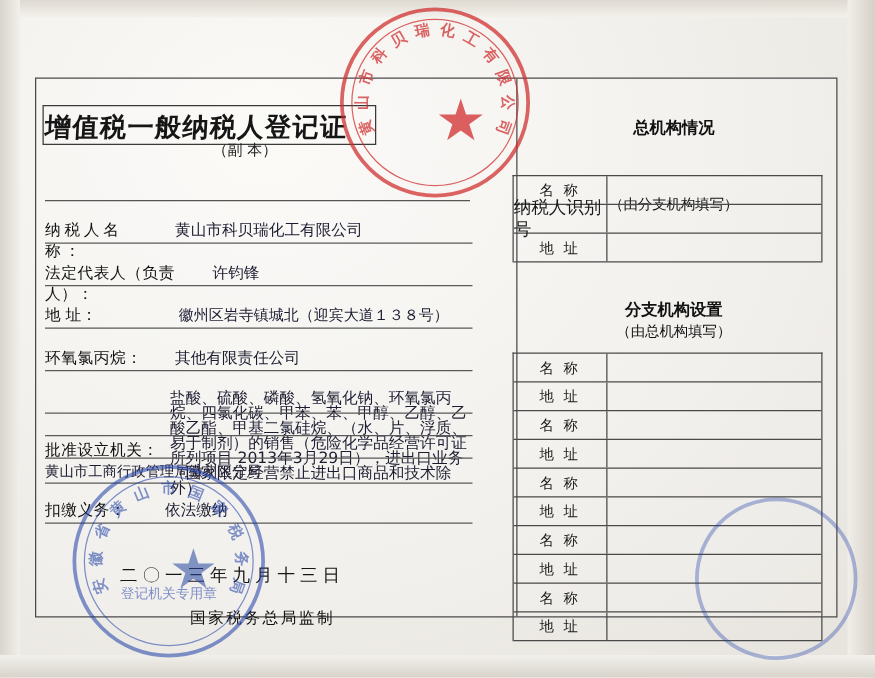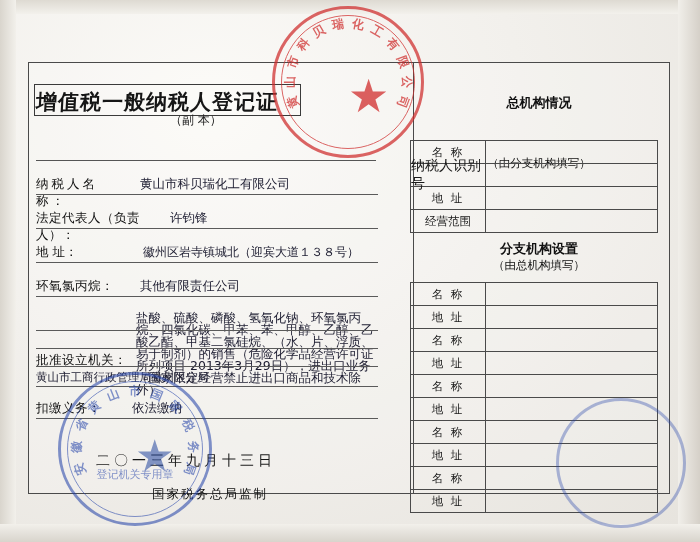--- a/index.html
+++ b/index.html
@@ -195,24 +195,20 @@
     <div class="r">
         <div class="c1">名    称</div>
         <div class="c2"></div>
       </div>
     <div class="r">
         <div class="c1" style="font-size:14px;letter-spacing:0;">纳税人识别号</div>
         <div class="c2"></div>
       </div>
     <div class="r">
         <div class="c1">地    址</div>
-        <div class="c2"></div>
-      </div>
-    <div class="r">
-        <div class="c1" style="letter-spacing:0;">经营范围</div>
         <div class="c2"></div>
       </div>
   </div>
 
   <div class="rp-title" style="top:240px;">分支机构设置</div>
   <div class="rp-title" style="top:256px;font-size:11.5px;font-weight:normal;">（由总机构填写）</div>
 
   <div class="rtbl" style="top:282px;">
     <div class="r">
         <div class="c1">名    称</div>

